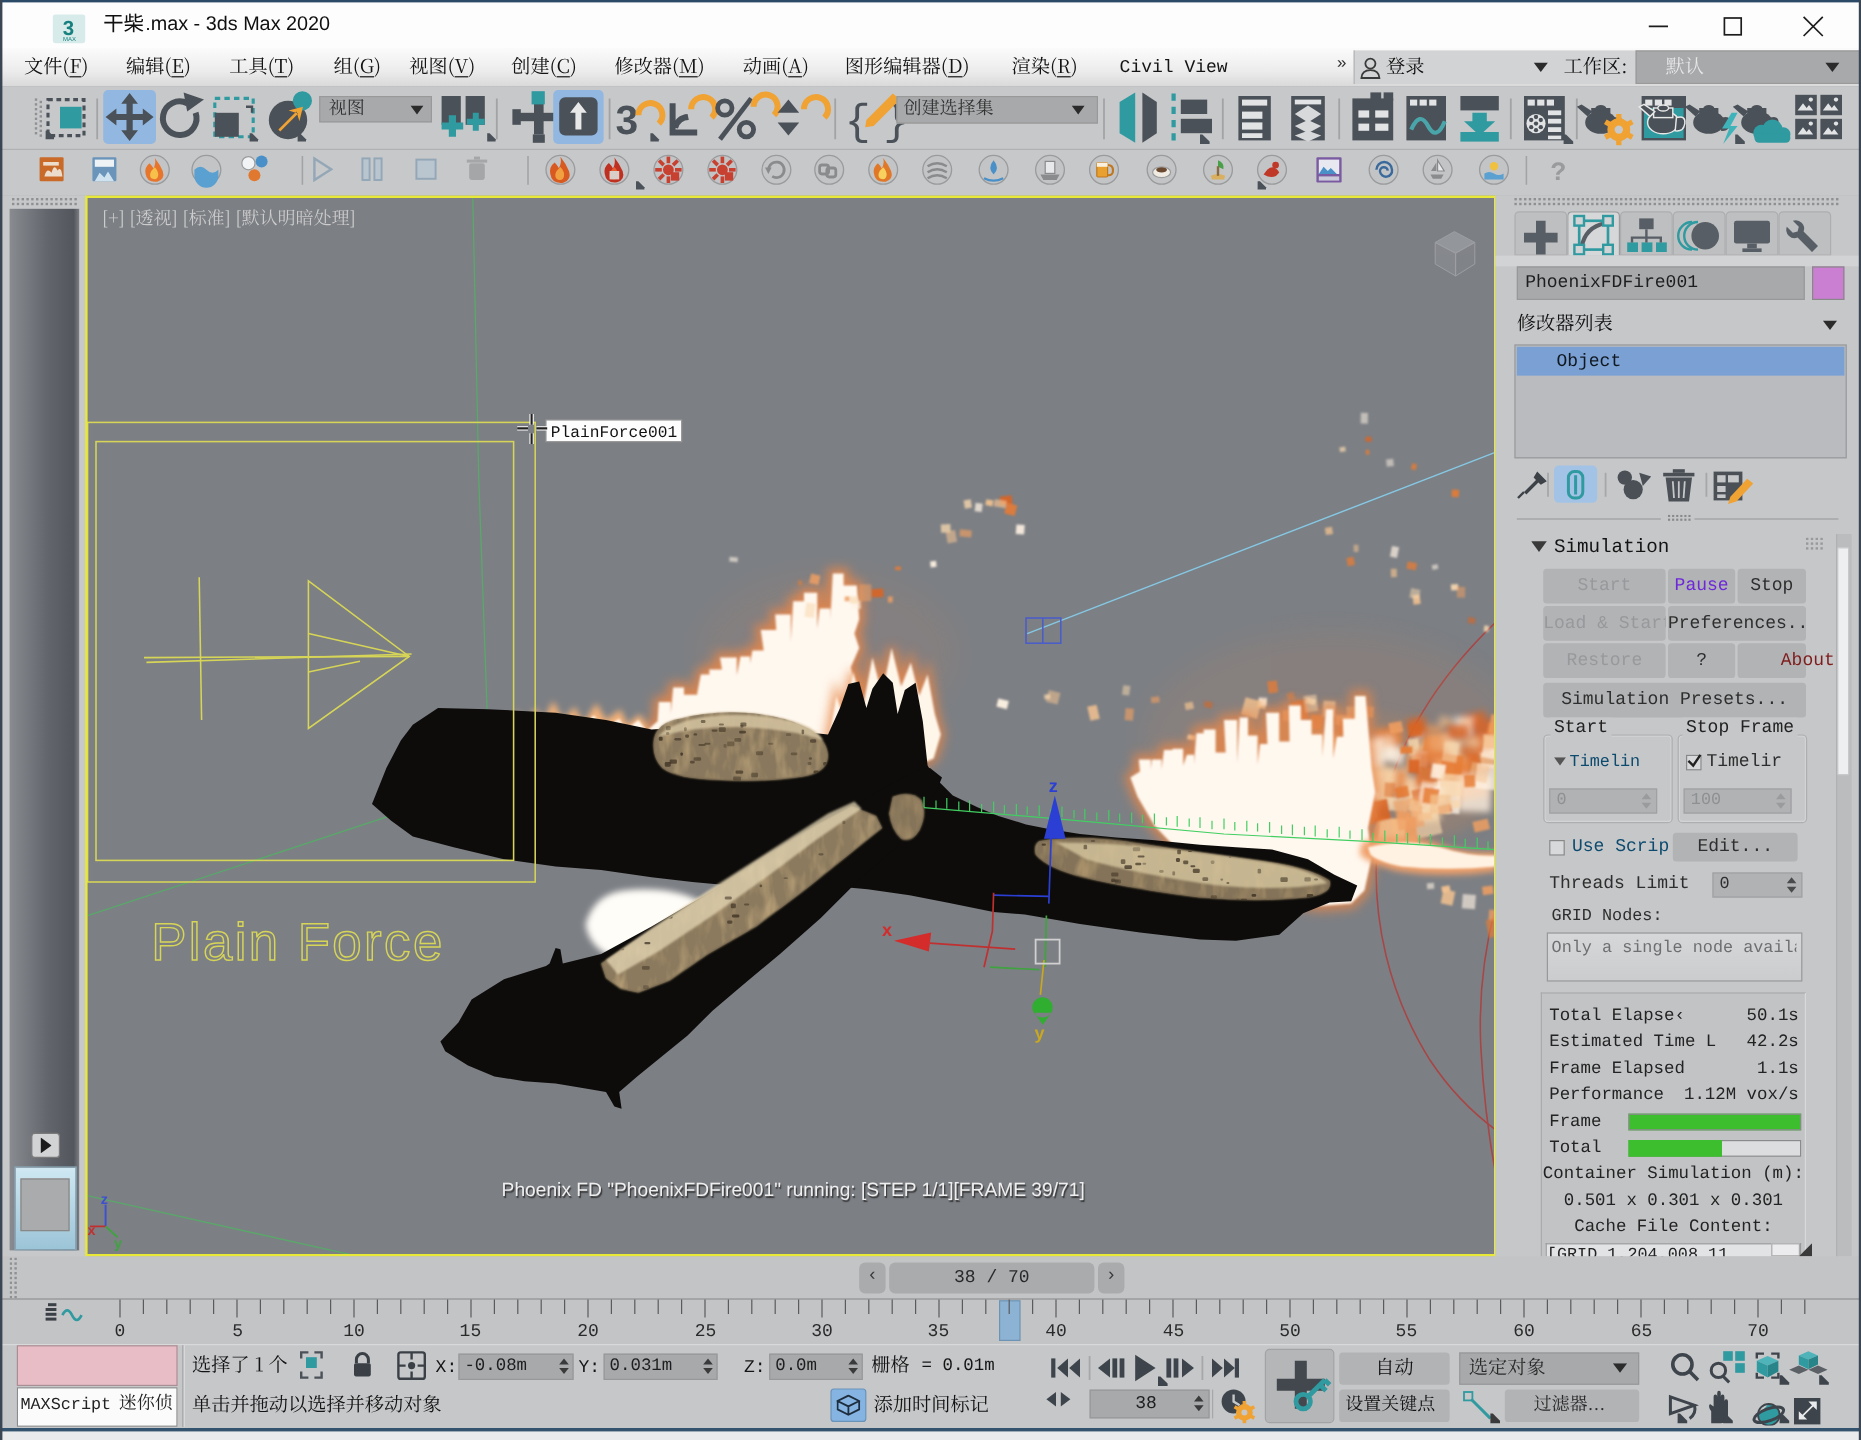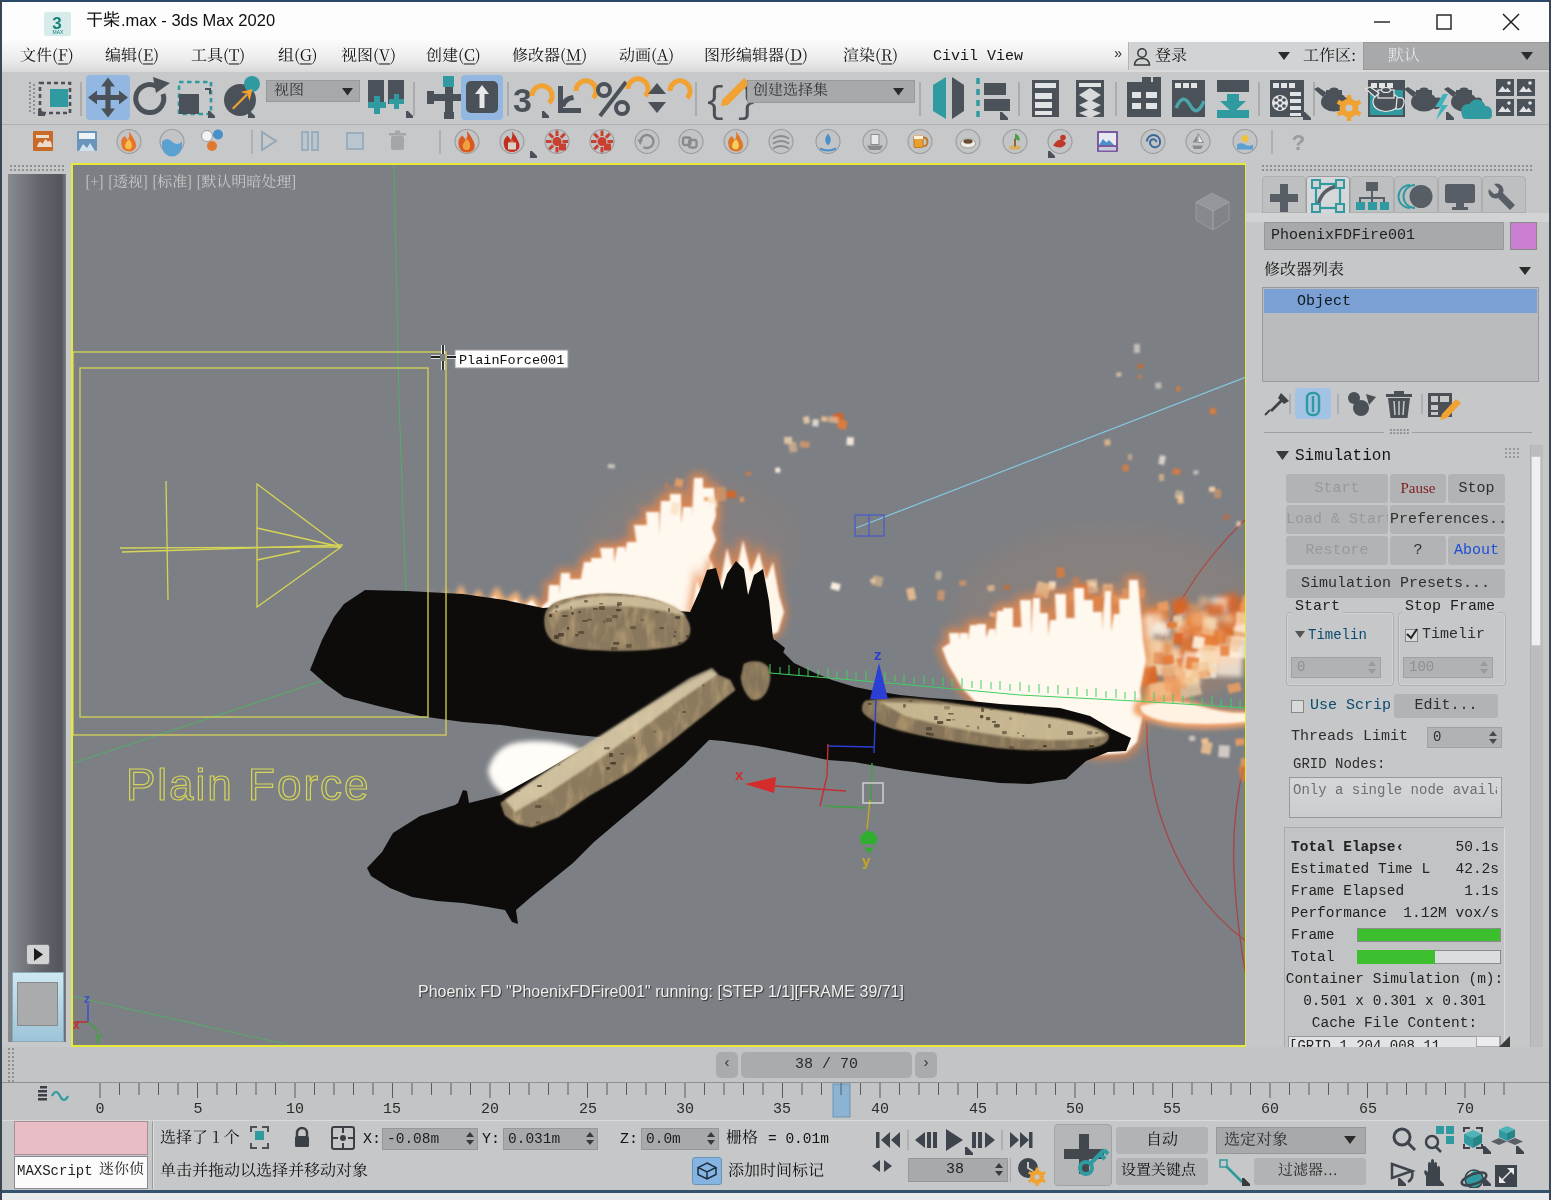--- a/index.html
+++ b/index.html
@@ -1501,33 +1501,33 @@
     <rect x="8" y="0" width="2" height="2" fill="#98999b"></rect>
     <rect x="8" y="4" width="2" height="2" fill="#98999b"></rect>
     <rect x="8" y="8" width="2" height="2" fill="#98999b"></rect>
     <rect x="12" y="0" width="2" height="2" fill="#98999b"></rect>
     <rect x="12" y="4" width="2" height="2" fill="#98999b"></rect>
     <rect x="12" y="8" width="2" height="2" fill="#98999b"></rect>
   </svg>
 <div style="position:absolute;left:1286px;top:474px;width:102px;height:29px;background:#b2b3b5;border-radius:3px;"></div>
 <div style="position:absolute;left:1286px;top:480px;width:102px;text-align:center;font-family:'Liberation Mono';font-size:15px;color:#98999c;white-space:nowrap;overflow:hidden;">Start</div>
 <div style="position:absolute;left:1390px;top:474px;width:56px;height:29px;background:#b2b3b5;border-radius:3px;"></div>
-<div style="position:absolute;left:1390px;top:480px;width:56px;text-align:center;font-family:Liberation Serif, serif;font-size:15px;color:#7f1d1d;white-space:nowrap;overflow:hidden;">Pause</div>
+<div style="position:absolute;left:1390px;top:480px;width:56px;text-align:center;font-family:Liberation Mono, monospace;font-size:15px;color:#6d28d9;white-space:nowrap;overflow:hidden;">Pause</div>
 <div style="position:absolute;left:1448px;top:474px;width:57px;height:29px;background:#b2b3b5;border-radius:3px;"></div>
 <div style="position:absolute;left:1448px;top:480px;width:57px;text-align:center;font-family:'Liberation Mono';font-size:15px;color:#2e2e2e;white-space:nowrap;overflow:hidden;">Stop</div>
 <div style="position:absolute;left:1286px;top:505px;width:102px;height:29px;background:#b2b3b5;border-radius:3px;"></div>
 <div style="position:absolute;left:1286px;top:511px;width:102px;text-align:center;font-family:'Liberation Mono';font-size:15px;color:#98999c;white-space:nowrap;overflow:hidden;">Load &amp; Start</div>
 <div style="position:absolute;left:1390px;top:505px;width:115px;height:29px;background:#b2b3b5;border-radius:3px;"></div>
 <div style="position:absolute;left:1390px;top:511px;width:115px;text-align:center;font-family:'Liberation Mono';font-size:15px;color:#2e2e2e;white-space:nowrap;overflow:hidden;">Preferences...</div>
 <div style="position:absolute;left:1286px;top:536px;width:102px;height:29px;background:#b2b3b5;border-radius:3px;"></div>
 <div style="position:absolute;left:1286px;top:542px;width:102px;text-align:center;font-family:'Liberation Mono';font-size:15px;color:#98999c;white-space:nowrap;overflow:hidden;">Restore</div>
 <div style="position:absolute;left:1390px;top:536px;width:56px;height:29px;background:#b2b3b5;border-radius:3px;"></div>
 <div style="position:absolute;left:1390px;top:542px;width:56px;text-align:center;font-family:'Liberation Mono';font-size:15px;color:#2e2e2e;white-space:nowrap;overflow:hidden;">?</div>
 <div style="position:absolute;left:1448px;top:536px;width:57px;height:29px;background:#b2b3b5;border-radius:3px;"></div>
-<div style="position:absolute;left:1448px;top:542px;width:57px;text-align:center;font-family:'Liberation Mono';font-size:15px;color:#1d4ed8;white-space:nowrap;overflow:hidden;">About</div>
+<div style="position:absolute;left:1448px;top:542px;width:57px;text-align:center;font-family:'Liberation Mono';font-size:15px;color:#7f1d1d;white-space:nowrap;overflow:hidden;padding-left:30px;">About</div>
 <div style="position:absolute;left:1286px;top:569px;width:219px;height:29px;background:#b2b3b5;border-radius:3px;"></div>
 <div style="position:absolute;left:1286px;top:575px;width:219px;text-align:center;font-family:'Liberation Mono';font-size:15px;color:#2e2e2e;white-space:nowrap;overflow:hidden;">Simulation Presets...</div>
 <div style="position:absolute;left:1286px;top:612px;width:106px;height:72px;border:1px solid #aeafb1;border-radius:4px;box-shadow:inset 0 0 0 1px #d2d3d5;"></div>
 <div style="position:absolute;left:1398px;top:612px;width:106px;height:72px;border:1px solid #aeafb1;border-radius:4px;box-shadow:inset 0 0 0 1px #d2d3d5;"></div>
 <div style="position:absolute;left:1292px;top:598px;background:#c6c7c9;padding:0 3px;font-family:'Liberation Mono';font-size:15px;color:#222;">Start</div>
 <div style="position:absolute;left:1402px;top:598px;background:#c6c7c9;padding:0 3px;font-family:'Liberation Mono';font-size:15px;color:#222;">Stop Frame</div>
 <svg style="position:absolute;left:1295px;top:631px" width="10" height="8">
     <path d="M0 0 L10 0 L5 7 Z" fill="#555"></path>
   </svg>
 <div style="position:absolute;left:1308px;top:627px;width:70px;font-family:Liberation Mono, monospace;font-size:14px;color:#0c4a6e;overflow:hidden;white-space:nowrap;">Timelin</div>
@@ -1556,21 +1556,21 @@
 <div style="position:absolute;left:1427px;top:727px;width:75px;height:21px;background:#b0b2b4;border:1px solid #a0a1a3;box-sizing:border-box;"></div>
 <div style="position:absolute;left:1433px;top:729px;font-family:'Liberation Mono';font-size:14px;color:#2e2e2e;">0</div>
 <svg style="position:absolute;left:1488px;top:730px" width="10" height="15">
     <path d="M1 6 L5 1 L9 6 Z" fill="#4a4a4a"></path>
     <path d="M1 9 L5 14 L9 9 Z" fill="#4a4a4a"></path>
   </svg>
 <div style="position:absolute;left:1293px;top:756px;font-family:'Liberation Mono';font-size:14px;color:#2e2e2e;">GRID Nodes:</div>
 <div style="position:absolute;left:1289px;top:777px;width:213px;height:41px;background:linear-gradient(#d6d7d9,#cbccce);border:1px solid #98999b;box-sizing:border-box;"></div>
 <div style="position:absolute;left:1293px;top:782px;width:204px;font-family:'Liberation Mono';font-size:14px;color:#6e6f71;overflow:hidden;white-space:nowrap;">Only a single node availa</div>
 <div style="position:absolute;left:1284px;top:827px;width:221px;height:220px;background:#c2c3c5;border:1px solid #aaabad;border-right-color:#d8d9db;border-bottom:none;box-sizing:border-box;"></div>
-<div style="position:absolute;left:1291px;top:839px;font-family:'Liberation Mono';font-size:14.5px;color:#232323;white-space:nowrap;font-weight:bold;">Total Elapse‹</div>
+<div style="position:absolute;left:1291px;top:839px;font-family:'Liberation Mono';font-size:14.5px;color:#232323;white-space:nowrap;">Total Elapse‹</div>
 <div style="position:absolute;left:1350px;top:839px;width:149px;text-align:right;font-family:'Liberation Mono';font-size:14.5px;color:#232323;">50.1s</div>
 <div style="position:absolute;left:1291px;top:861px;font-family:'Liberation Mono';font-size:14.5px;color:#232323;white-space:nowrap;">Estimated Time L</div>
 <div style="position:absolute;left:1350px;top:861px;width:149px;text-align:right;font-family:'Liberation Mono';font-size:14.5px;color:#232323;">42.2s</div>
 <div style="position:absolute;left:1291px;top:883px;font-family:'Liberation Mono';font-size:14.5px;color:#232323;white-space:nowrap;">Frame Elapsed</div>
 <div style="position:absolute;left:1350px;top:883px;width:149px;text-align:right;font-family:'Liberation Mono';font-size:14.5px;color:#232323;">1.1s</div>
 <div style="position:absolute;left:1291px;top:905px;font-family:'Liberation Mono';font-size:14.5px;color:#232323;white-space:nowrap;">Performance</div>
 <div style="position:absolute;left:1350px;top:905px;width:149px;text-align:right;font-family:'Liberation Mono';font-size:14.5px;color:#232323;">1.12M vox/s</div>
 <div style="position:absolute;left:1291px;top:927px;font-family:'Liberation Mono';font-size:14.5px;color:#232323;">Frame</div>
 <div style="position:absolute;left:1357px;top:928px;width:144px;height:14px;background:#3dbe2e;border:1px solid #8a8b8d;box-sizing:border-box;"></div>
 <div style="position:absolute;left:1291px;top:949px;font-family:'Liberation Mono';font-size:14.5px;color:#232323;">Total</div>

